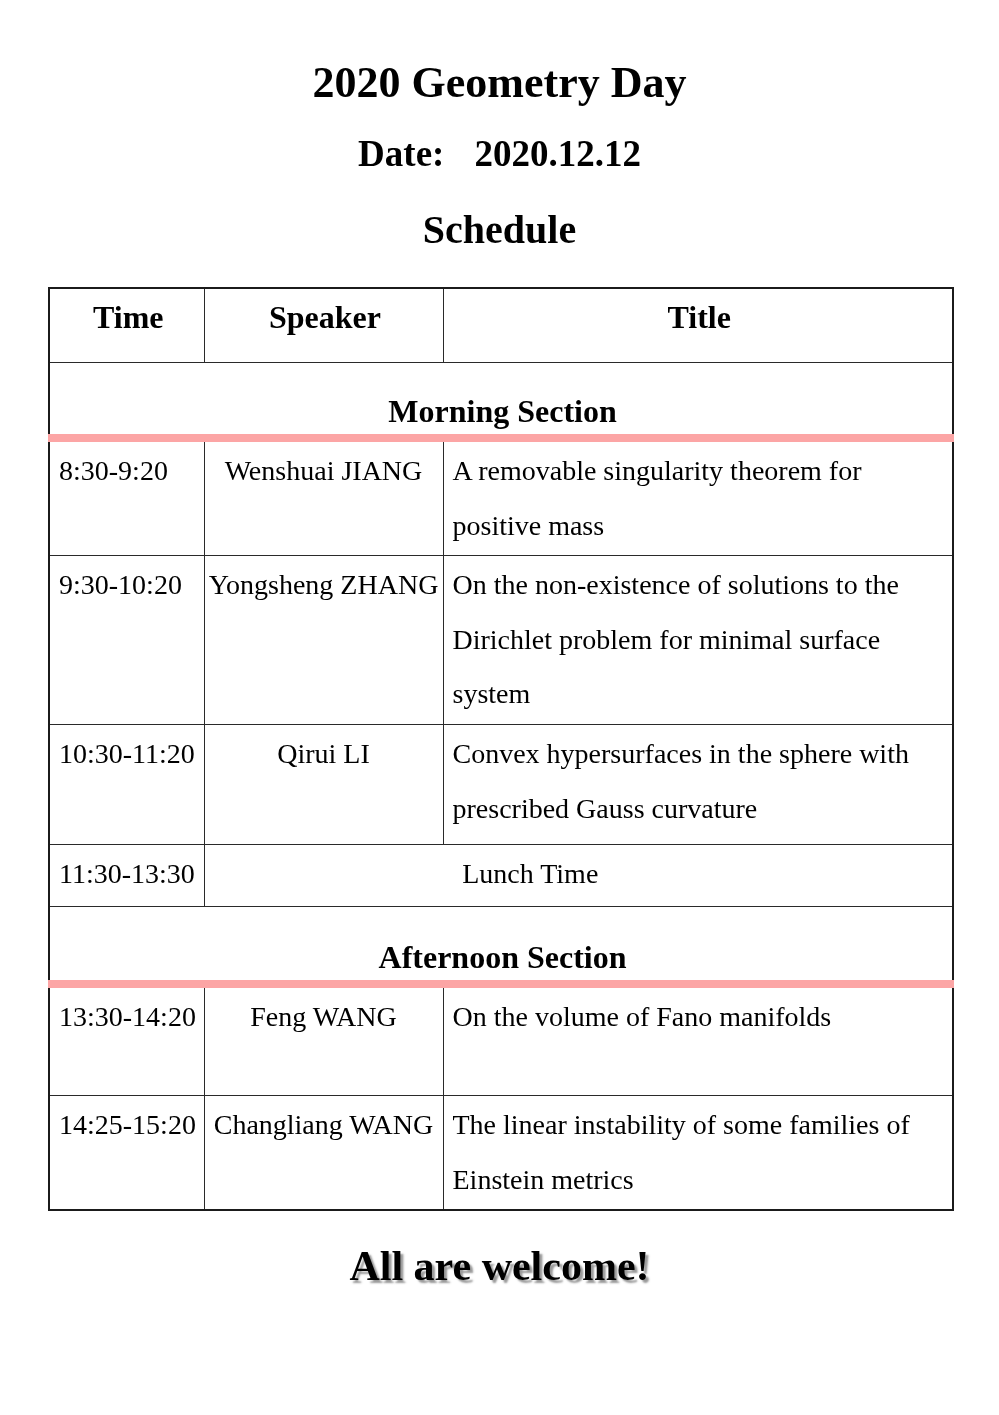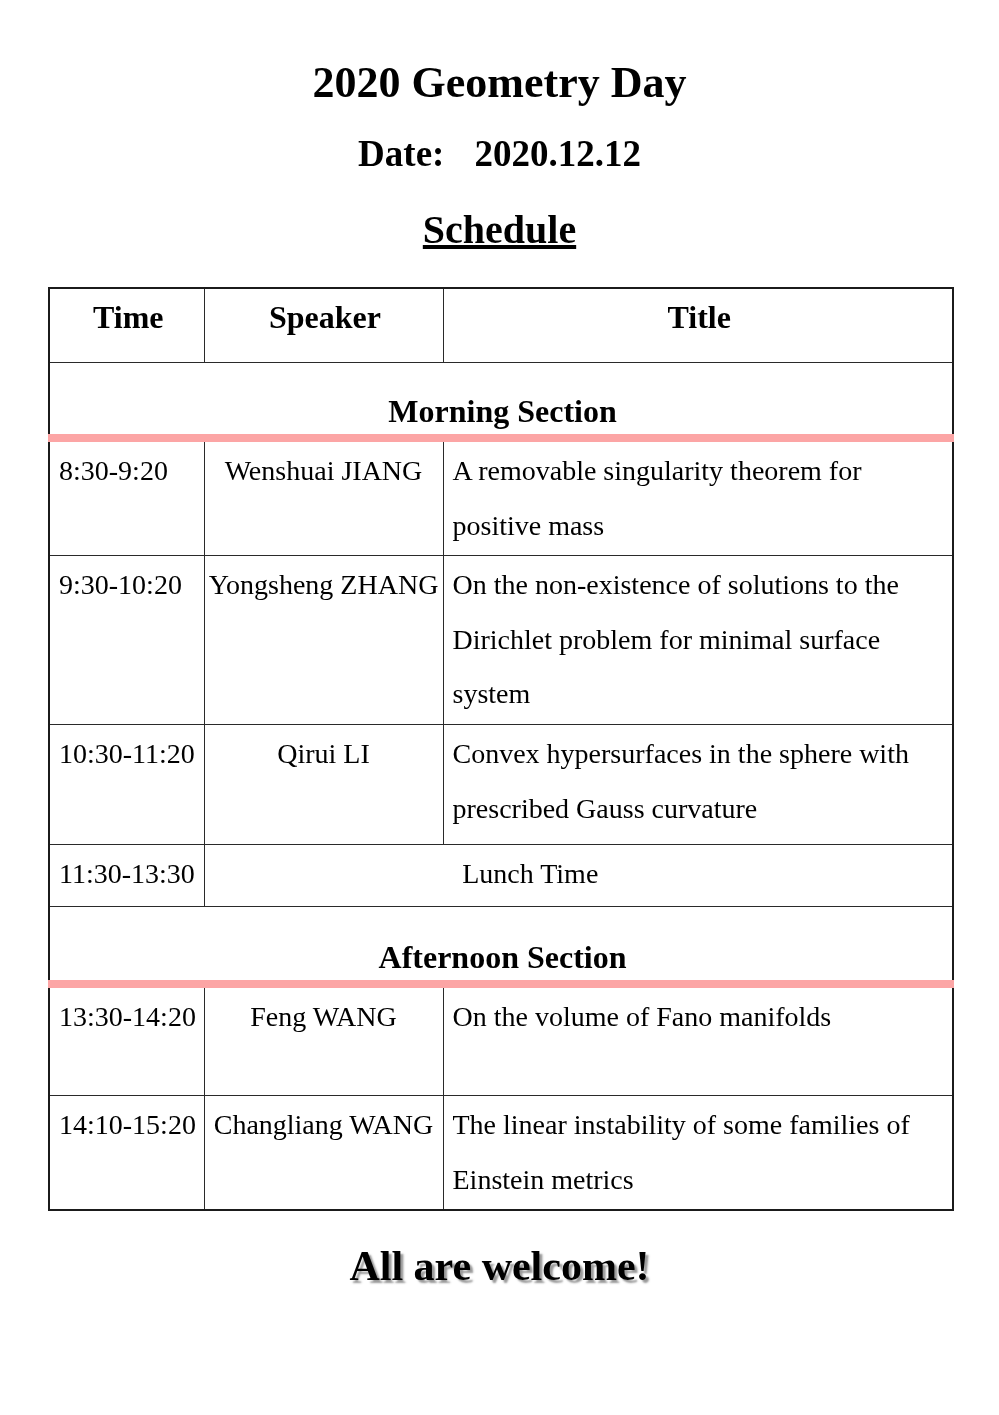--- a/index.html
+++ b/index.html
@@ -31,21 +31,20 @@
     font-weight: bold;
     line-height: 1.2;
   }
   .doc-date .date-value { margin-left: 30px; }
   .doc-schedule {
     margin-top: 30px;
     text-align: center;
     font-size: 40px;
     font-weight: bold;
     line-height: 1.2;
-    text-decoration: underline;
   }
 
   table.schedule {
     border-collapse: collapse;
     table-layout: fixed;
     width: 904px;
     margin: 33px 0 0 48px;
     border: 2px solid #1b1b1b;
   }
   col.c-time    { width: 155px; }
@@ -161,21 +160,21 @@
         <td colspan="3">Afternoon Section</td>
       </tr>
 
       <tr class="drow-4">
         <td class="cell-time">13:30-14:20</td>
         <td class="cell-speaker">Feng WANG</td>
         <td class="cell-title">On the volume of Fano manifolds</td>
       </tr>
 
       <tr class="drow-5">
-        <td class="cell-time">14:10-15:20</td>
+        <td class="cell-time">14:25-15:20</td>
         <td class="cell-speaker">Changliang WANG</td>
         <td class="cell-title">The linear instability of some families of Einstein metrics</td>
       </tr>
     </tbody>
   </table>
 
   <div class="doc-footer">All are welcome!</div>
 
 </div>
 

